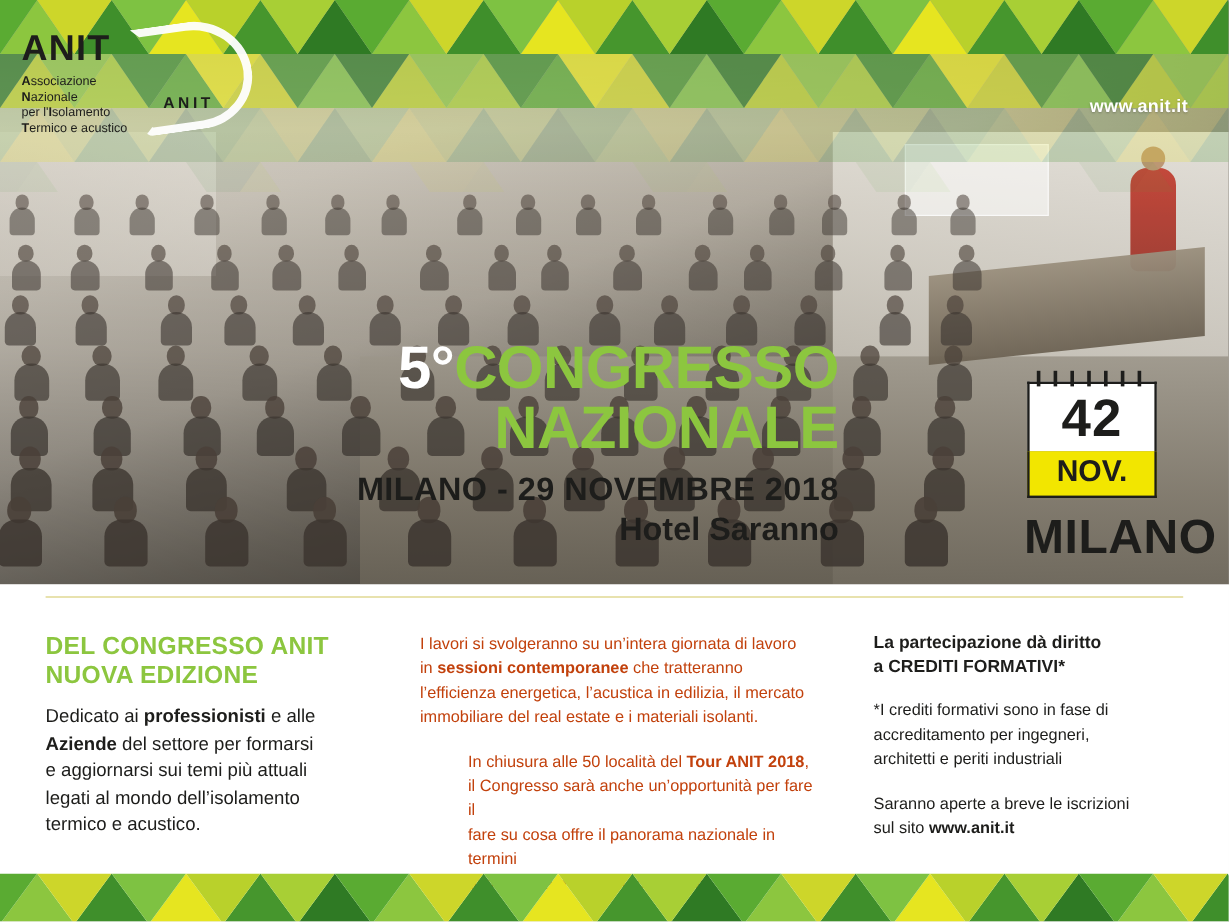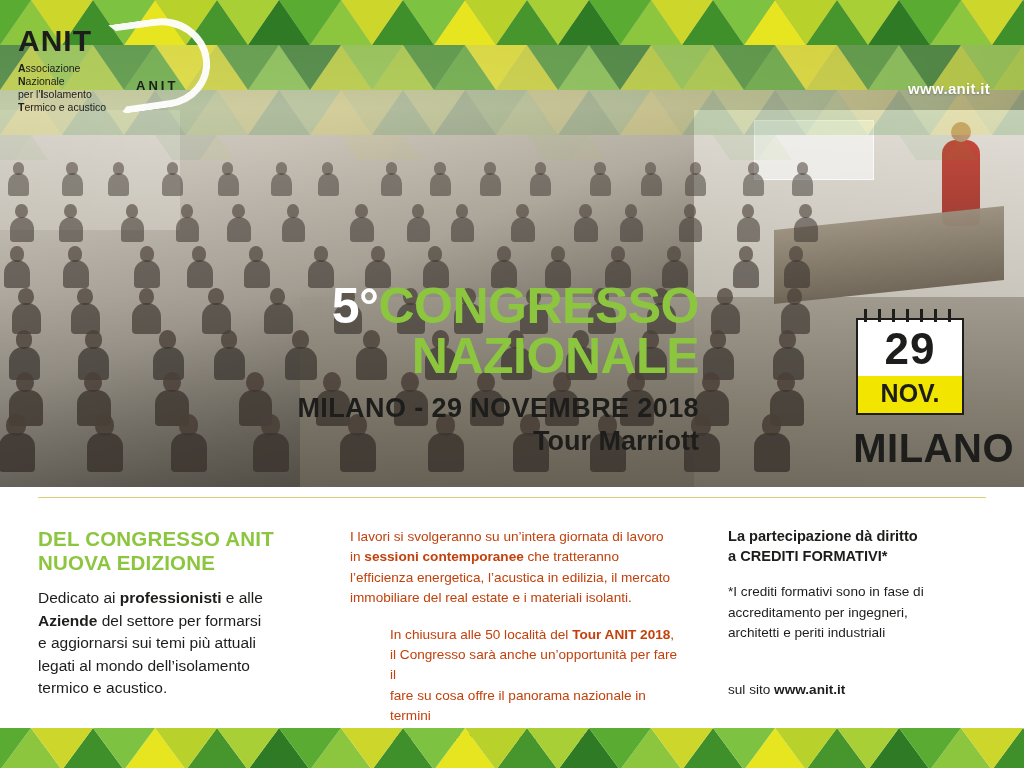--- a/index.html
+++ b/index.html
@@ -543,34 +543,34 @@
     </div>
 
     <div class="site-url">www.anit.it</div>
 
     <div class="title-wrap">
       <div class="t-line1">
         <span class="deg">5°</span><span class="w">CONGRESSO</span>
       </div>
       <div class="t-line2">NAZIONALE</div>
       <div class="t-sub">MILANO - 29 NOVEMBRE 2018</div>
-      <div class="t-hotel">Tour Marriott</div>
+      <div class="t-hotel">Hotel Saranno</div>
     </div>
 
     <div class="cal">
       <div class="cal-rings" id="cal-rings">
           <s style="left: 0px;"></s>
           <s style="left: 14px;"></s>
           <s style="left: 28px;"></s>
           <s style="left: 42px;"></s>
           <s style="left: 56px;"></s>
           <s style="left: 70px;"></s>
           <s style="left: 84px;"></s>
         </div>
-      <div class="cal-day">29</div>
+      <div class="cal-day">42</div>
       <div class="cal-mon">NOV.</div>
     </div>
     <div class="cal-city">MILANO</div>
   </div>
 
   <div class="bottom">
     <div class="hr"></div>
 
     <div class="col col1">
       <div class="head-green">
@@ -584,21 +584,21 @@
       <div class="body2" id="center-p1"><span>I lavori si svolgeranno su un’intera giornata di lavoro</span><br><span>in </span><b>sessioni contemporanee</b><span> che tratteranno</span><br><span>l’efficienza energetica, l’acustica in edilizia, il mercato</span><br><span>immobiliare del real estate e i materiali isolanti.</span></div>
       <div class="body2" id="center-p2"><span>In chiusura alle 50 località del </span><b>Tour ANIT 2018</b><span>,</span><br><span>il Congresso sarà anche un’opportunità per fare il</span><br><span>fare su cosa offre il panorama nazionale in termini</span><br><span>di domanda e offerta tecnologica.</span></div>
     </div>
 
     <div class="col col3">
       <div class="head-black">
         <div>La partecipazione dà diritto</div>
         <div>a CREDITI FORMATIVI*</div>
       </div>
       <div class="body3" id="right-note"><span>*I crediti formativi sono in fase di</span><br><span>accreditamento per ingegneri,</span><br><span>architetti e periti industriali</span></div>
-      <div class="body3" id="right-closing"><br><span>sul sito </span><b>www.anit.it</b></div>
+      <div class="body3" id="right-closing"><span>Saranno aperte a breve le iscrizioni</span><br><span>sul sito </span><b>www.anit.it</b></div>
     </div>
   </div>
 
   <div class="mosaic-bottom" id="mosaic-bottom">
       <div class="tri" style="left: 0px; top: 0px; border-left: 31px solid transparent; border-right: 31px solid transparent; border-bottom: 42px solid rgb(140, 198, 63);"></div>
       <div class="tri" style="left: -31px; top: 0px; border-left: 31px solid transparent; border-right: 31px solid transparent; border-top: 42px solid rgb(90, 171, 50);"></div>
       <div class="tri" style="left: 62px; top: 0px; border-left: 31px solid transparent; border-right: 31px solid transparent; border-bottom: 42px solid rgb(63, 143, 43);"></div>
       <div class="tri" style="left: 31px; top: 0px; border-left: 31px solid transparent; border-right: 31px solid transparent; border-top: 42px solid rgb(205, 214, 42);"></div>
       <div class="tri" style="left: 124px; top: 0px; border-left: 31px solid transparent; border-right: 31px solid transparent; border-bottom: 42px solid rgb(230, 229, 32);"></div>
       <div class="tri" style="left: 93px; top: 0px; border-left: 31px solid transparent; border-right: 31px solid transparent; border-top: 42px solid rgb(126, 194, 66);"></div>

